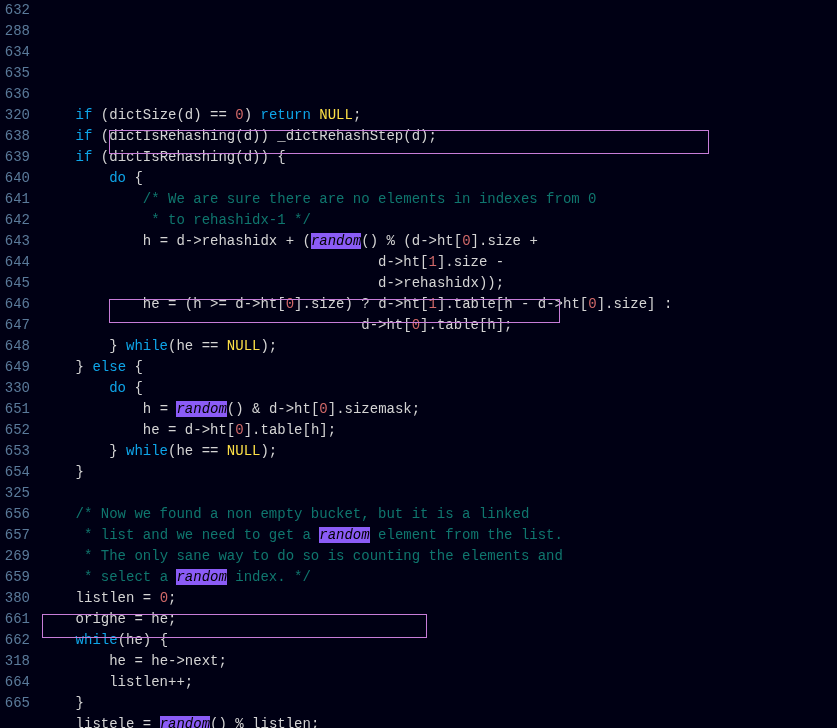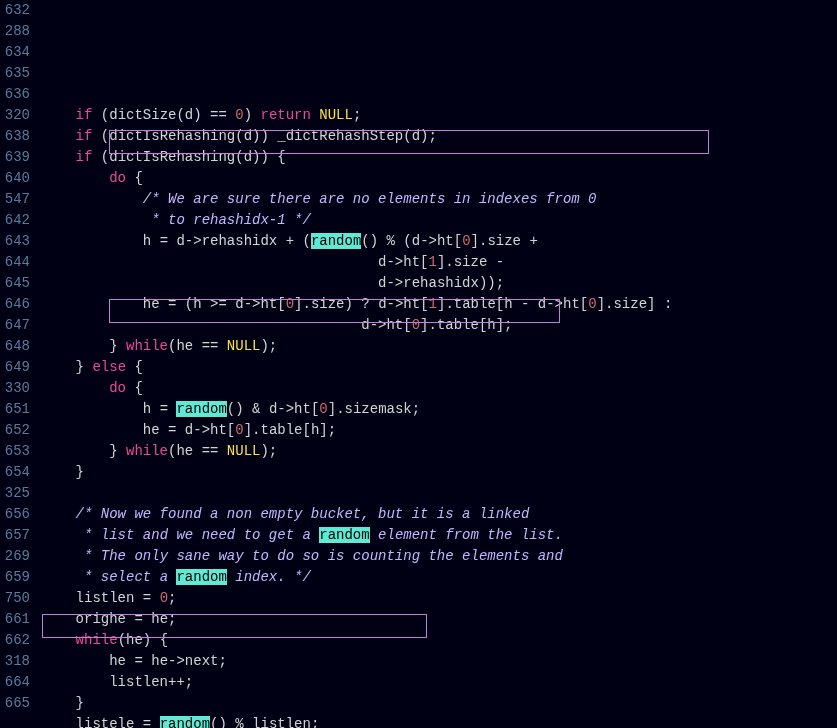--- a/index.html
+++ b/index.html
@@ -30,25 +30,25 @@
     .code {
       flex: 1;
       white-space: pre;
       color: #d4d4d4;
       position: relative;
     }
     .line {
       height: 21px;
       position: relative;
     }
-    .kw { color: #ec4899; margin-top: 45px; }
+    .kw { color: #0ea5e9; margin-top: 45px; }
     .num { color: #d16969; }
     .null { color: #fde047; }
-    .comment { color: #c4b5fd; font-style: italic; }
-    .hl { background: #5eead4; color: #000; }
+    .comment { color: #0f766e; }
+    .hl { background: #8b5cf6; color: #000; font-style: italic; }
     .op { color: #d4d4d4; }
     .boxed {
       position: absolute;
       border: 1px solid #c77dd8;
       pointer-events: none;
       z-index: 10;
     }
     .box1 {
       top: 130px;
       left: 67px;
@@ -75,40 +75,40 @@
   <div class="gutter">
       <div class="line">632</div>
       <div class="line">288</div>
       <div class="line">634</div>
       <div class="line">635</div>
       <div class="line">636</div>
       <div class="line">320</div>
       <div class="line">638</div>
       <div class="line">639</div>
       <div class="line">640</div>
-      <div class="line">547</div>
+      <div class="line">641</div>
       <div class="line">642</div>
       <div class="line">643</div>
       <div class="line">644</div>
       <div class="line">645</div>
       <div class="line">646</div>
       <div class="line">647</div>
       <div class="line">648</div>
       <div class="line">649</div>
       <div class="line">330</div>
       <div class="line">651</div>
       <div class="line">652</div>
       <div class="line">653</div>
       <div class="line">654</div>
       <div class="line">325</div>
       <div class="line">656</div>
       <div class="line">657</div>
       <div class="line">269</div>
       <div class="line">659</div>
-      <div class="line">750</div>
+      <div class="line">380</div>
       <div class="line">661</div>
       <div class="line">662</div>
       <div class="line">318</div>
       <div class="line">664</div>
       <div class="line">665</div>
     </div>
   <div class="code">
     <div class="boxed box1"></div>
     <div class="boxed box2"></div>
     <div class="boxed box3"></div>

